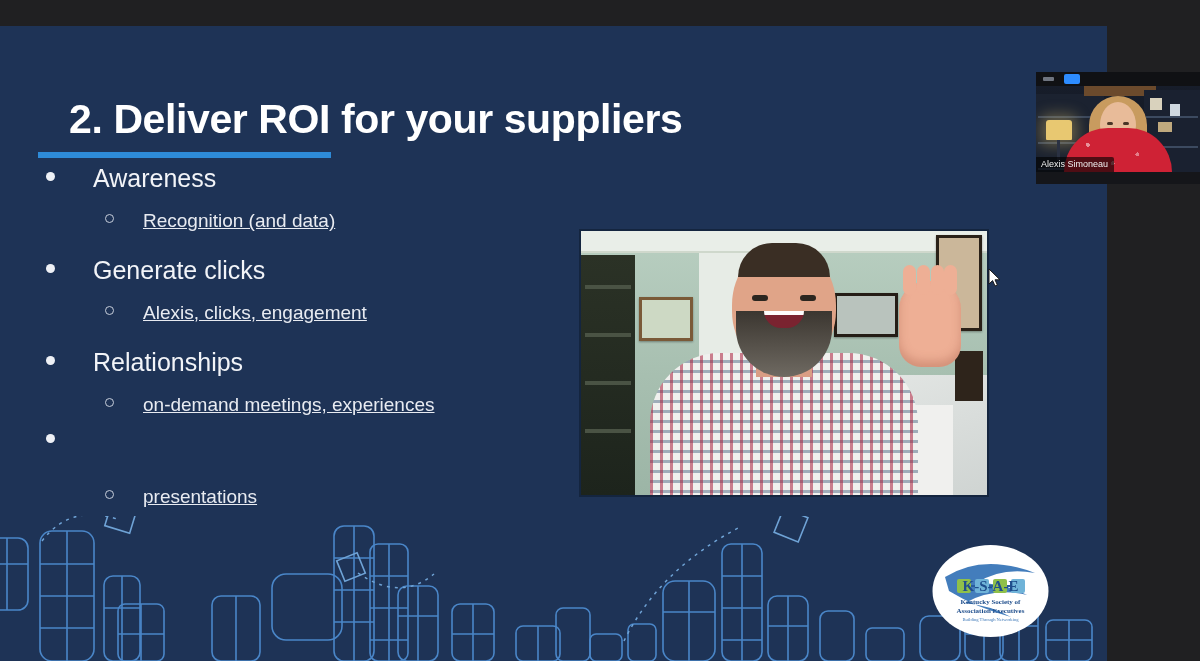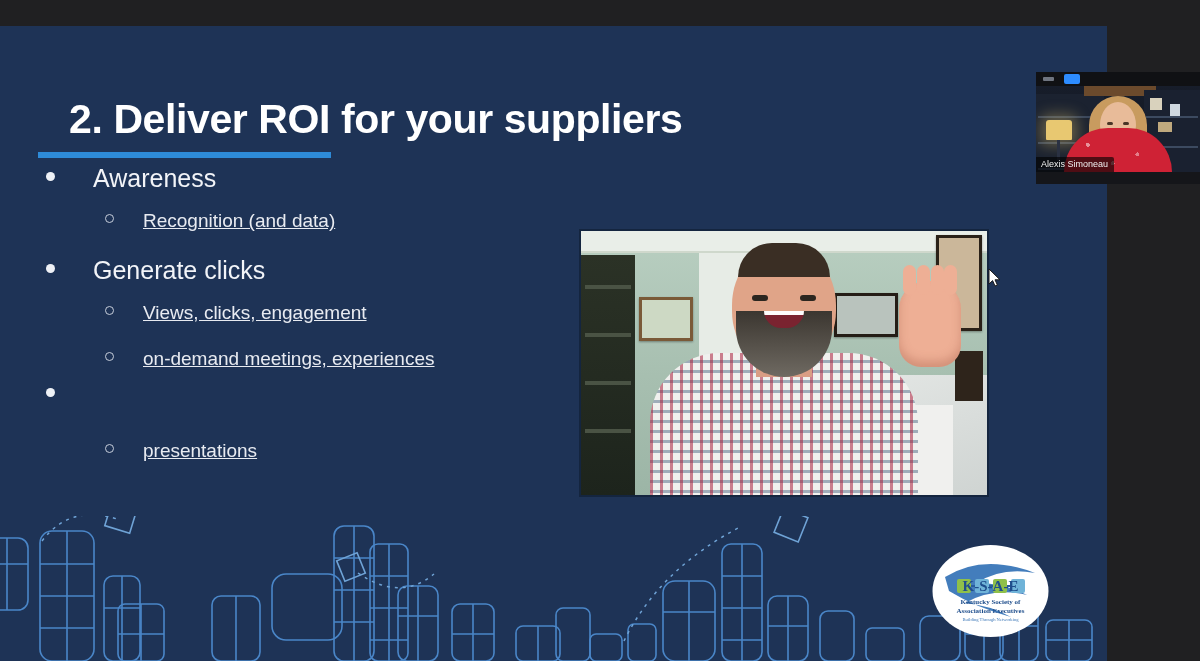--- a/index.html
+++ b/index.html
@@ -357,23 +357,27 @@
         <span class="ring"></span>
         <span>Recognition (and data)</span>
       </div>
 
       <div class="b1">
         <span class="dot"></span>
         <span>Generate clicks</span>
       </div>
       <div class="b2">
         <span class="ring"></span>
-        <span>Views, clicks, engagement</span>
-      </div>
-
+        <span>Alexis, clicks, engagement</span>
+      </div>
+
+      <div class="b1">
+        <span class="dot"></span>
+        <span>Relationships</span>
+      </div>
       <div class="b2">
         <span class="ring"></span>
         <span>on-demand meetings, experiences</span>
       </div>
 
       <div class="b1">
         <span class="dot"></span>
       </div>
       <div class="b2">
         <span class="ring"></span>

